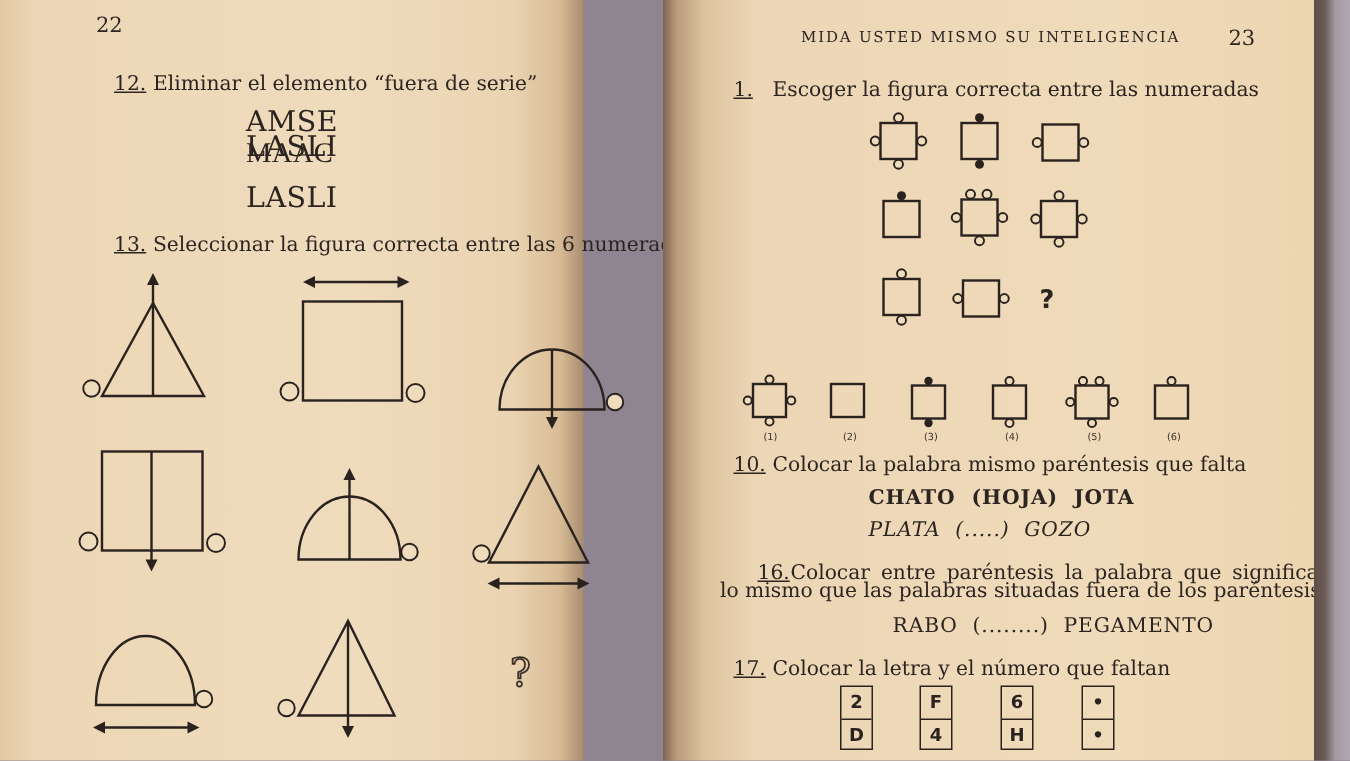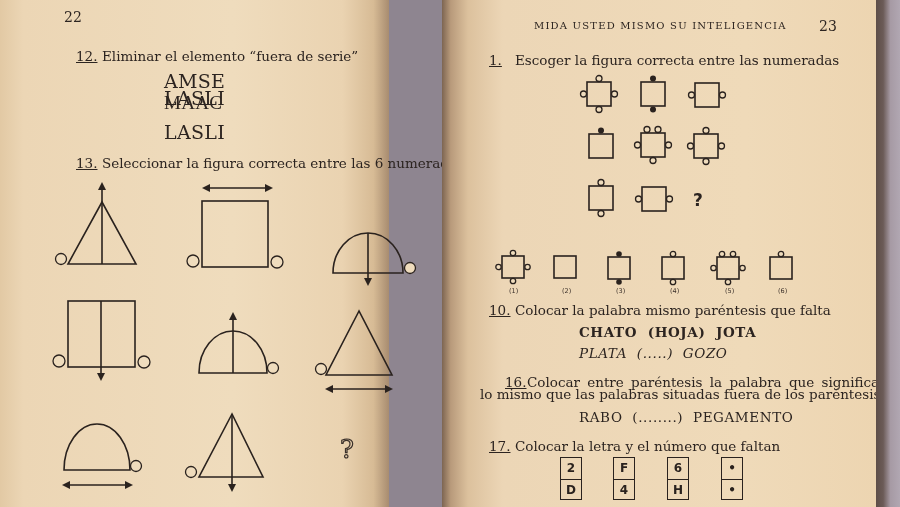--- a/index.html
+++ b/index.html
@@ -209,21 +209,21 @@
   <div class="t q" style="left:47px;top:302px;">
     <span class="num">10.</span><span>Colocar la palabra mismo paréntesis que falta</span>
   </div>
   <div class="t mono-row" style="left:137px;top:324px;white-space:pre;font-weight:bold;">CHATO  (HOJA)  JOTA</div>
   <div class="t mono-row" style="left:137px;top:345px;white-space:pre;font-style:italic;">PLATA  (.....)  GOZO</div>
 
   <div class="t q" style="left:63px;top:374px;word-spacing:3px;">
     <span class="num" style="width:22px;">16.</span><span>Colocar entre paréntesis la palabra que significa</span>
   </div>
   <div class="t q" style="left:38px;top:386px;">lo mismo que las palabras situadas fuera de los paréntesis</div>
-  <div class="t mono-row" style="left:137px;top:409px;white-space:pre;">RABO  (........)  PEGAMENTO</div>
+  <div class="t mono-row" style="left:153px;top:409px;white-space:pre;">RABO  (........)  PEGAMENTO</div>
 
   <div class="t q" style="left:47px;top:438px;">
     <span class="num">17.</span><span>Colocar la letra y el número que faltan</span>
   </div>
   <div class="domino" style="left:118px;top:457px;">
     <div class="cell top">2</div>
     <div class="cell">D</div>
   </div>
   <div class="domino" style="left:171px;top:457px;">
     <div class="cell top">F</div>

